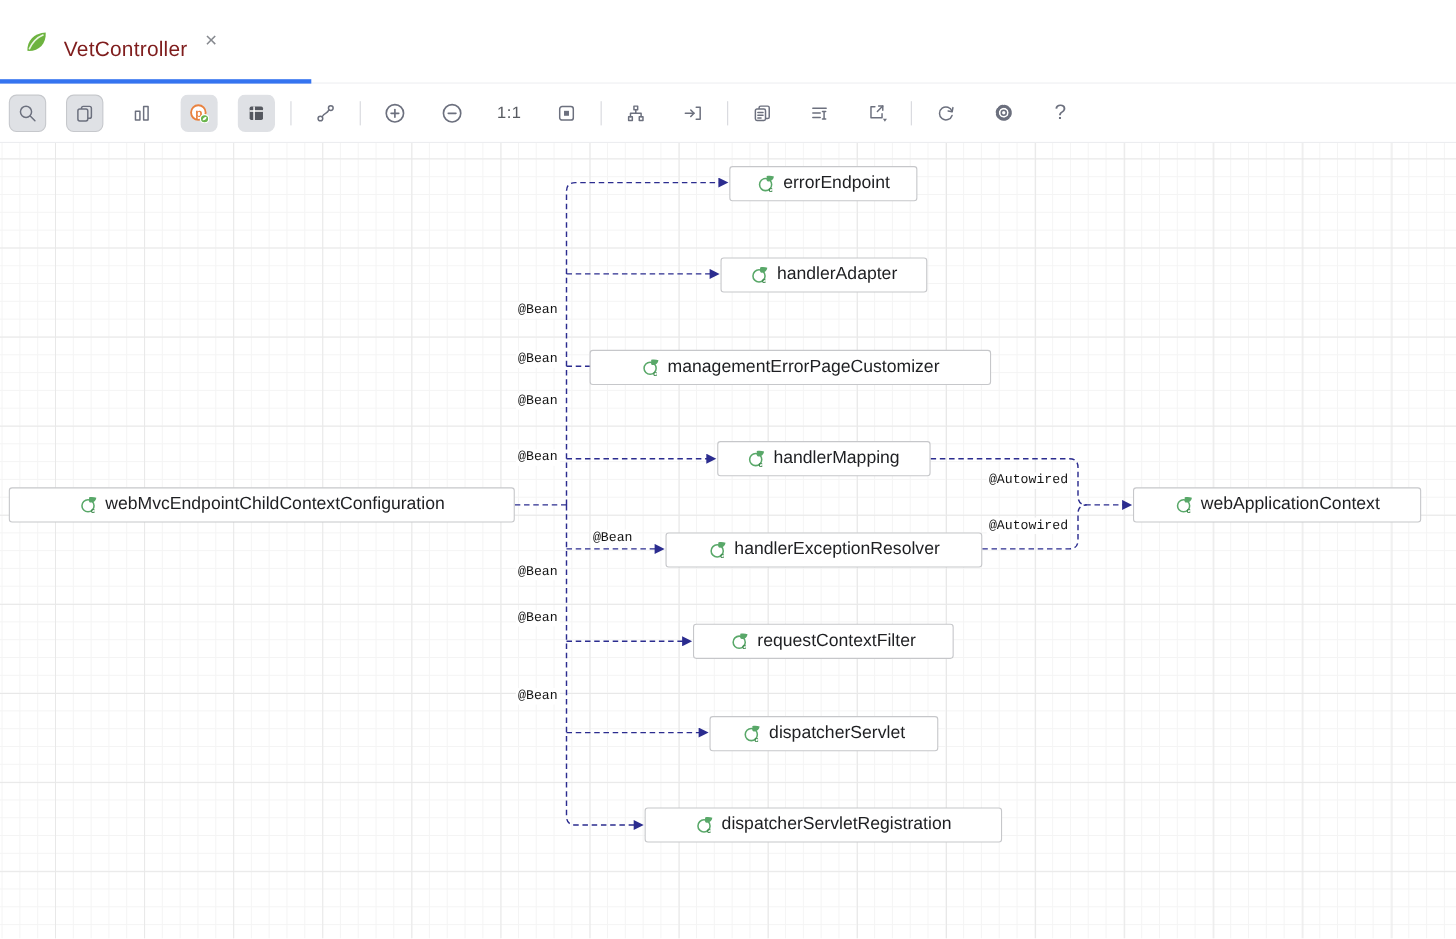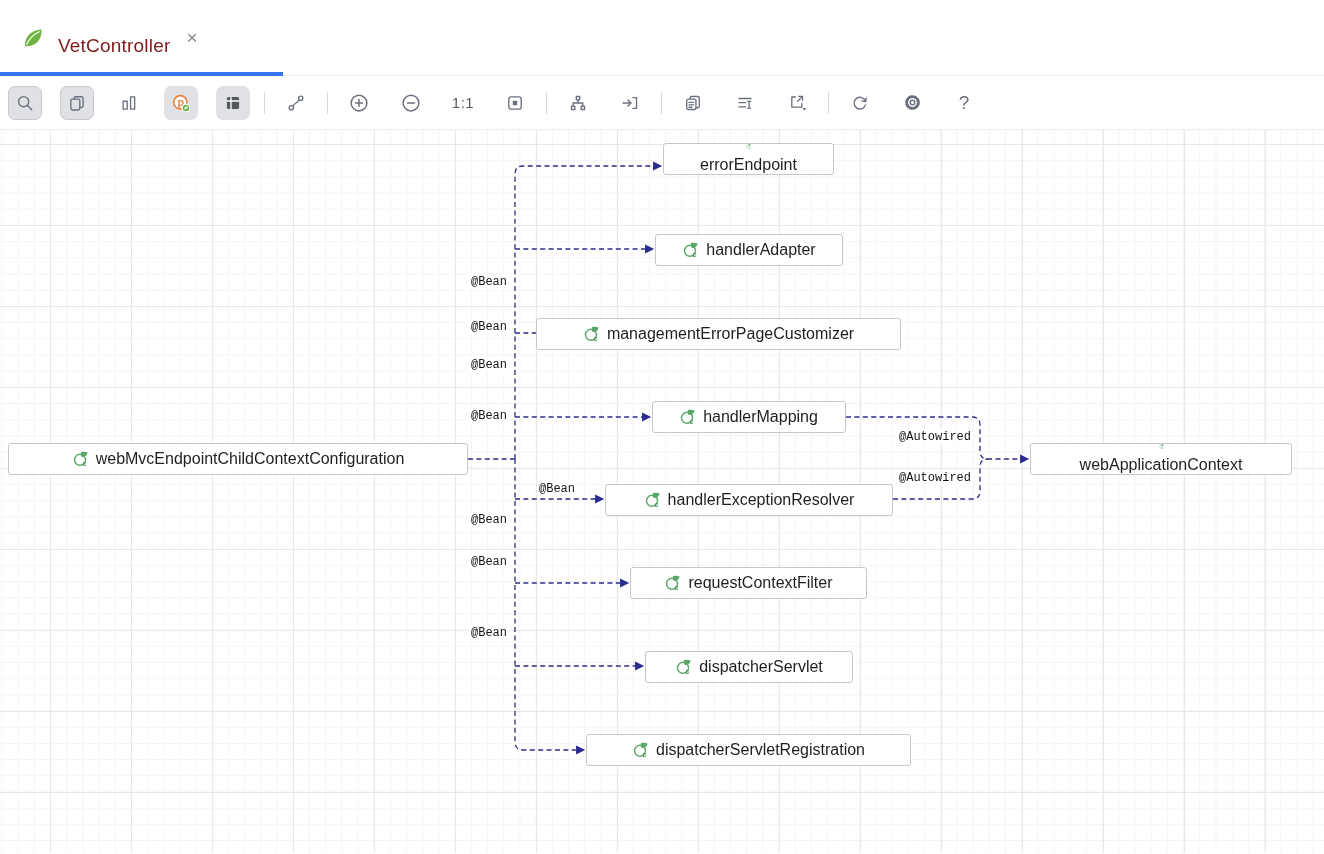--- a/index.html
+++ b/index.html
@@ -216,21 +216,21 @@
         <path d="M 515 203 L 557 203" class="edge" marker-end="url(#arrow-head)"></path>
         <path d="M 515 287 L 643 287" class="edge" marker-end="url(#arrow-head)"></path>
         <path d="M 515 369 L 596 369" class="edge" marker-end="url(#arrow-head)"></path>
         <path d="M 515 329 L 515 612 Q 515 620 523 620 L 577 620" class="edge" marker-end="url(#arrow-head)"></path>
         <path d="M 515 453 L 621 453" class="edge" marker-end="url(#arrow-head)"></path>
         <path d="M 515 536 L 636 536" class="edge" marker-end="url(#arrow-head)"></path>
         <path d="M 846 287 L 972 287 Q 980 287 980 295 L 980 321 Q 980 329 988 329 L 1021 329" class="edge" marker-end="url(#arrow-head)"></path>
         <path d="M 893 369 L 972 369 Q 980 369 980 361 L 980 337 Q 980 329 988 329" class="edge"></path>
       </svg>
 
-  <div class="node" style="left: 663px; top: 13px; min-width: 171px; flex-direction: column;">
+  <div class="node" style="left: 663px; top: 21px; min-width: 171px;">
         <svg class="bean-icon" width="17" height="17" viewBox="0 0 17 17">
     <circle cx="8" cy="8.8" r="5.5" fill="#fff" stroke="#59A869" stroke-width="1.4"></circle>
     <path d="M9 1.1 C11.4 0.5 13.9 0.9 15.6 1.5 C15.2 4.2 13.2 6.1 10.4 5.9 C9.3 5.8 8.8 5 8.9 3.7 Z" fill="#59A869"></path>
     <text x="10.6" y="15.4" font-size="7" fill="#3F8A4E" font-weight="bold" font-family="Liberation Sans, sans-serif">c</text>
   </svg>
         <span class="node-label">errorEndpoint</span>
       </div>
       <div class="node" style="left: 655px; top: 104px; min-width: 188px;">
         <svg class="bean-icon" width="17" height="17" viewBox="0 0 17 17">
     <circle cx="8" cy="8.8" r="5.5" fill="#fff" stroke="#59A869" stroke-width="1.4"></circle>
@@ -264,21 +264,21 @@
         <span class="node-label">webMvcEndpointChildContextConfiguration</span>
       </div>
       <div class="node" style="left: 605px; top: 354px; min-width: 288px;">
         <svg class="bean-icon" width="17" height="17" viewBox="0 0 17 17">
     <circle cx="8" cy="8.8" r="5.5" fill="#fff" stroke="#59A869" stroke-width="1.4"></circle>
     <path d="M9 1.1 C11.4 0.5 13.9 0.9 15.6 1.5 C15.2 4.2 13.2 6.1 10.4 5.9 C9.3 5.8 8.8 5 8.9 3.7 Z" fill="#59A869"></path>
     <text x="10.6" y="15.4" font-size="7" fill="#3F8A4E" font-weight="bold" font-family="Liberation Sans, sans-serif">c</text>
   </svg>
         <span class="node-label">handlerExceptionResolver</span>
       </div>
-      <div class="node" style="left: 1030px; top: 313px; min-width: 262px; flex-direction: column;">
+      <div class="node" style="left: 1030px; top: 313px; min-width: 262px;">
         <svg class="bean-icon" width="17" height="17" viewBox="0 0 17 17">
     <circle cx="8" cy="8.8" r="5.5" fill="#fff" stroke="#59A869" stroke-width="1.4"></circle>
     <path d="M9 1.1 C11.4 0.5 13.9 0.9 15.6 1.5 C15.2 4.2 13.2 6.1 10.4 5.9 C9.3 5.8 8.8 5 8.9 3.7 Z" fill="#59A869"></path>
     <text x="10.6" y="15.4" font-size="7" fill="#3F8A4E" font-weight="bold" font-family="Liberation Sans, sans-serif">c</text>
   </svg>
         <span class="node-label">webApplicationContext</span>
       </div>
       <div class="node" style="left: 630px; top: 437px; min-width: 237px;">
         <svg class="bean-icon" width="17" height="17" viewBox="0 0 17 17">
     <circle cx="8" cy="8.8" r="5.5" fill="#fff" stroke="#59A869" stroke-width="1.4"></circle>

